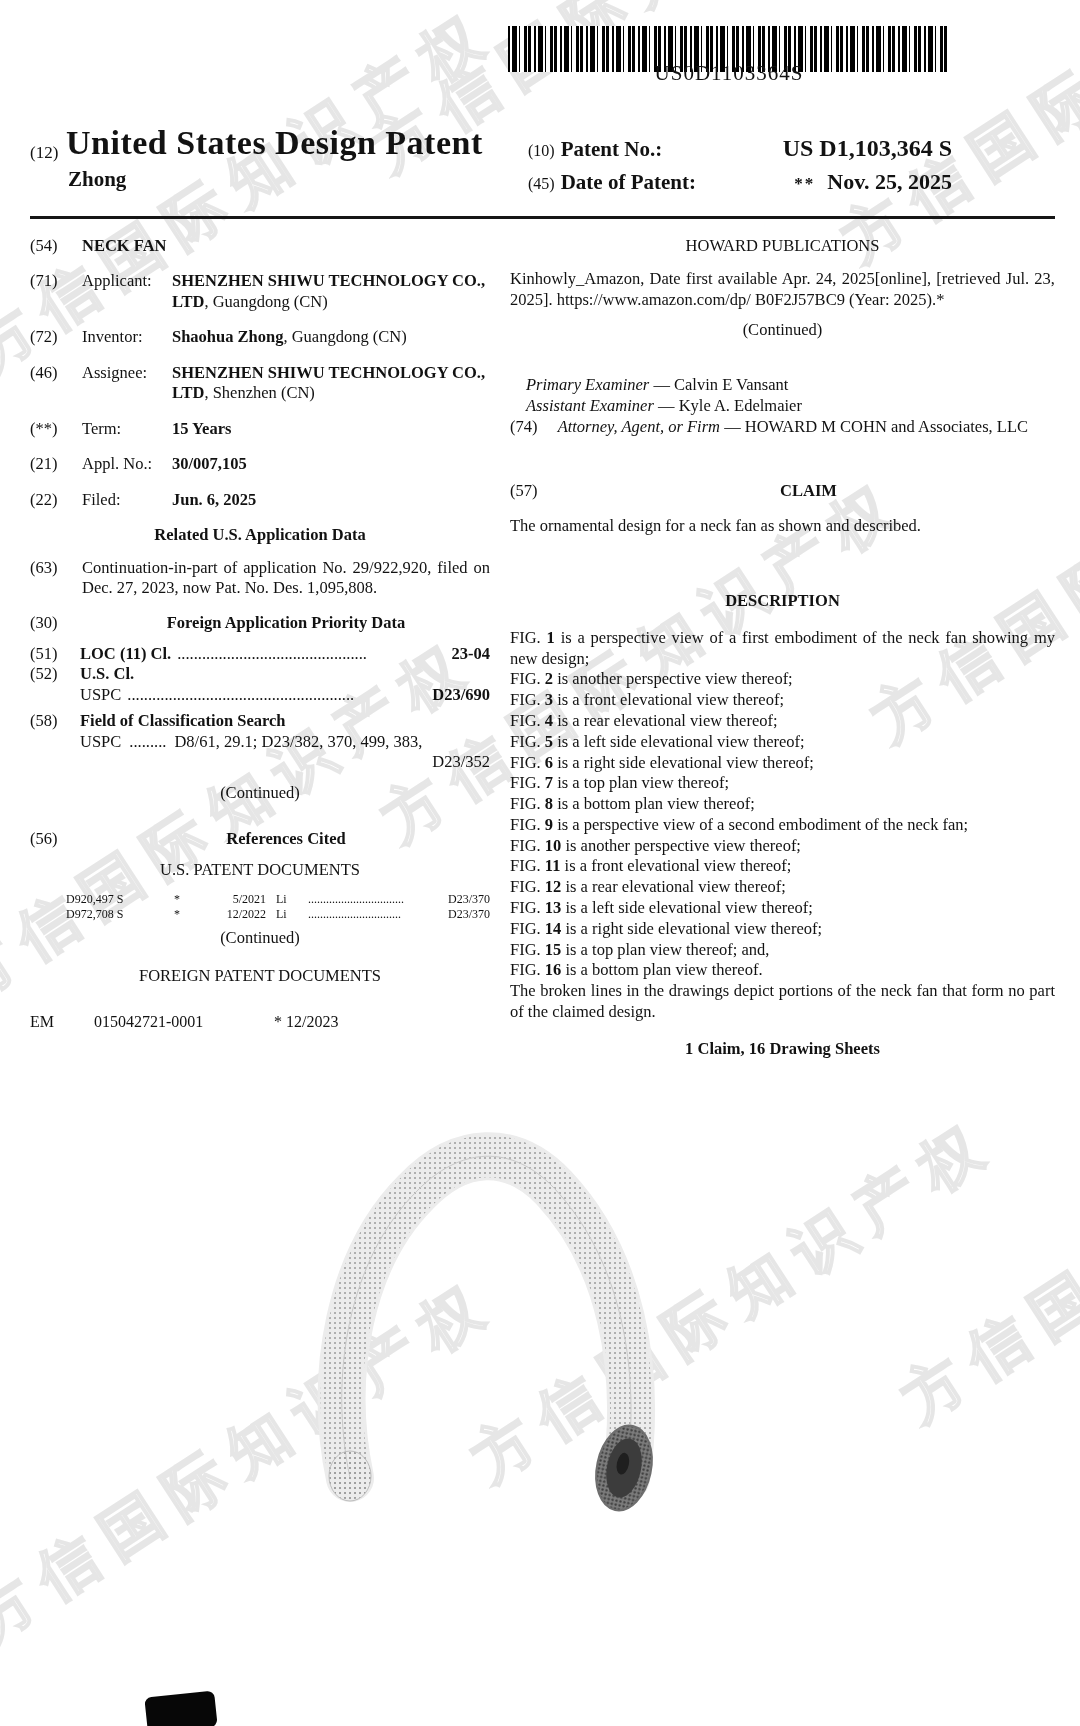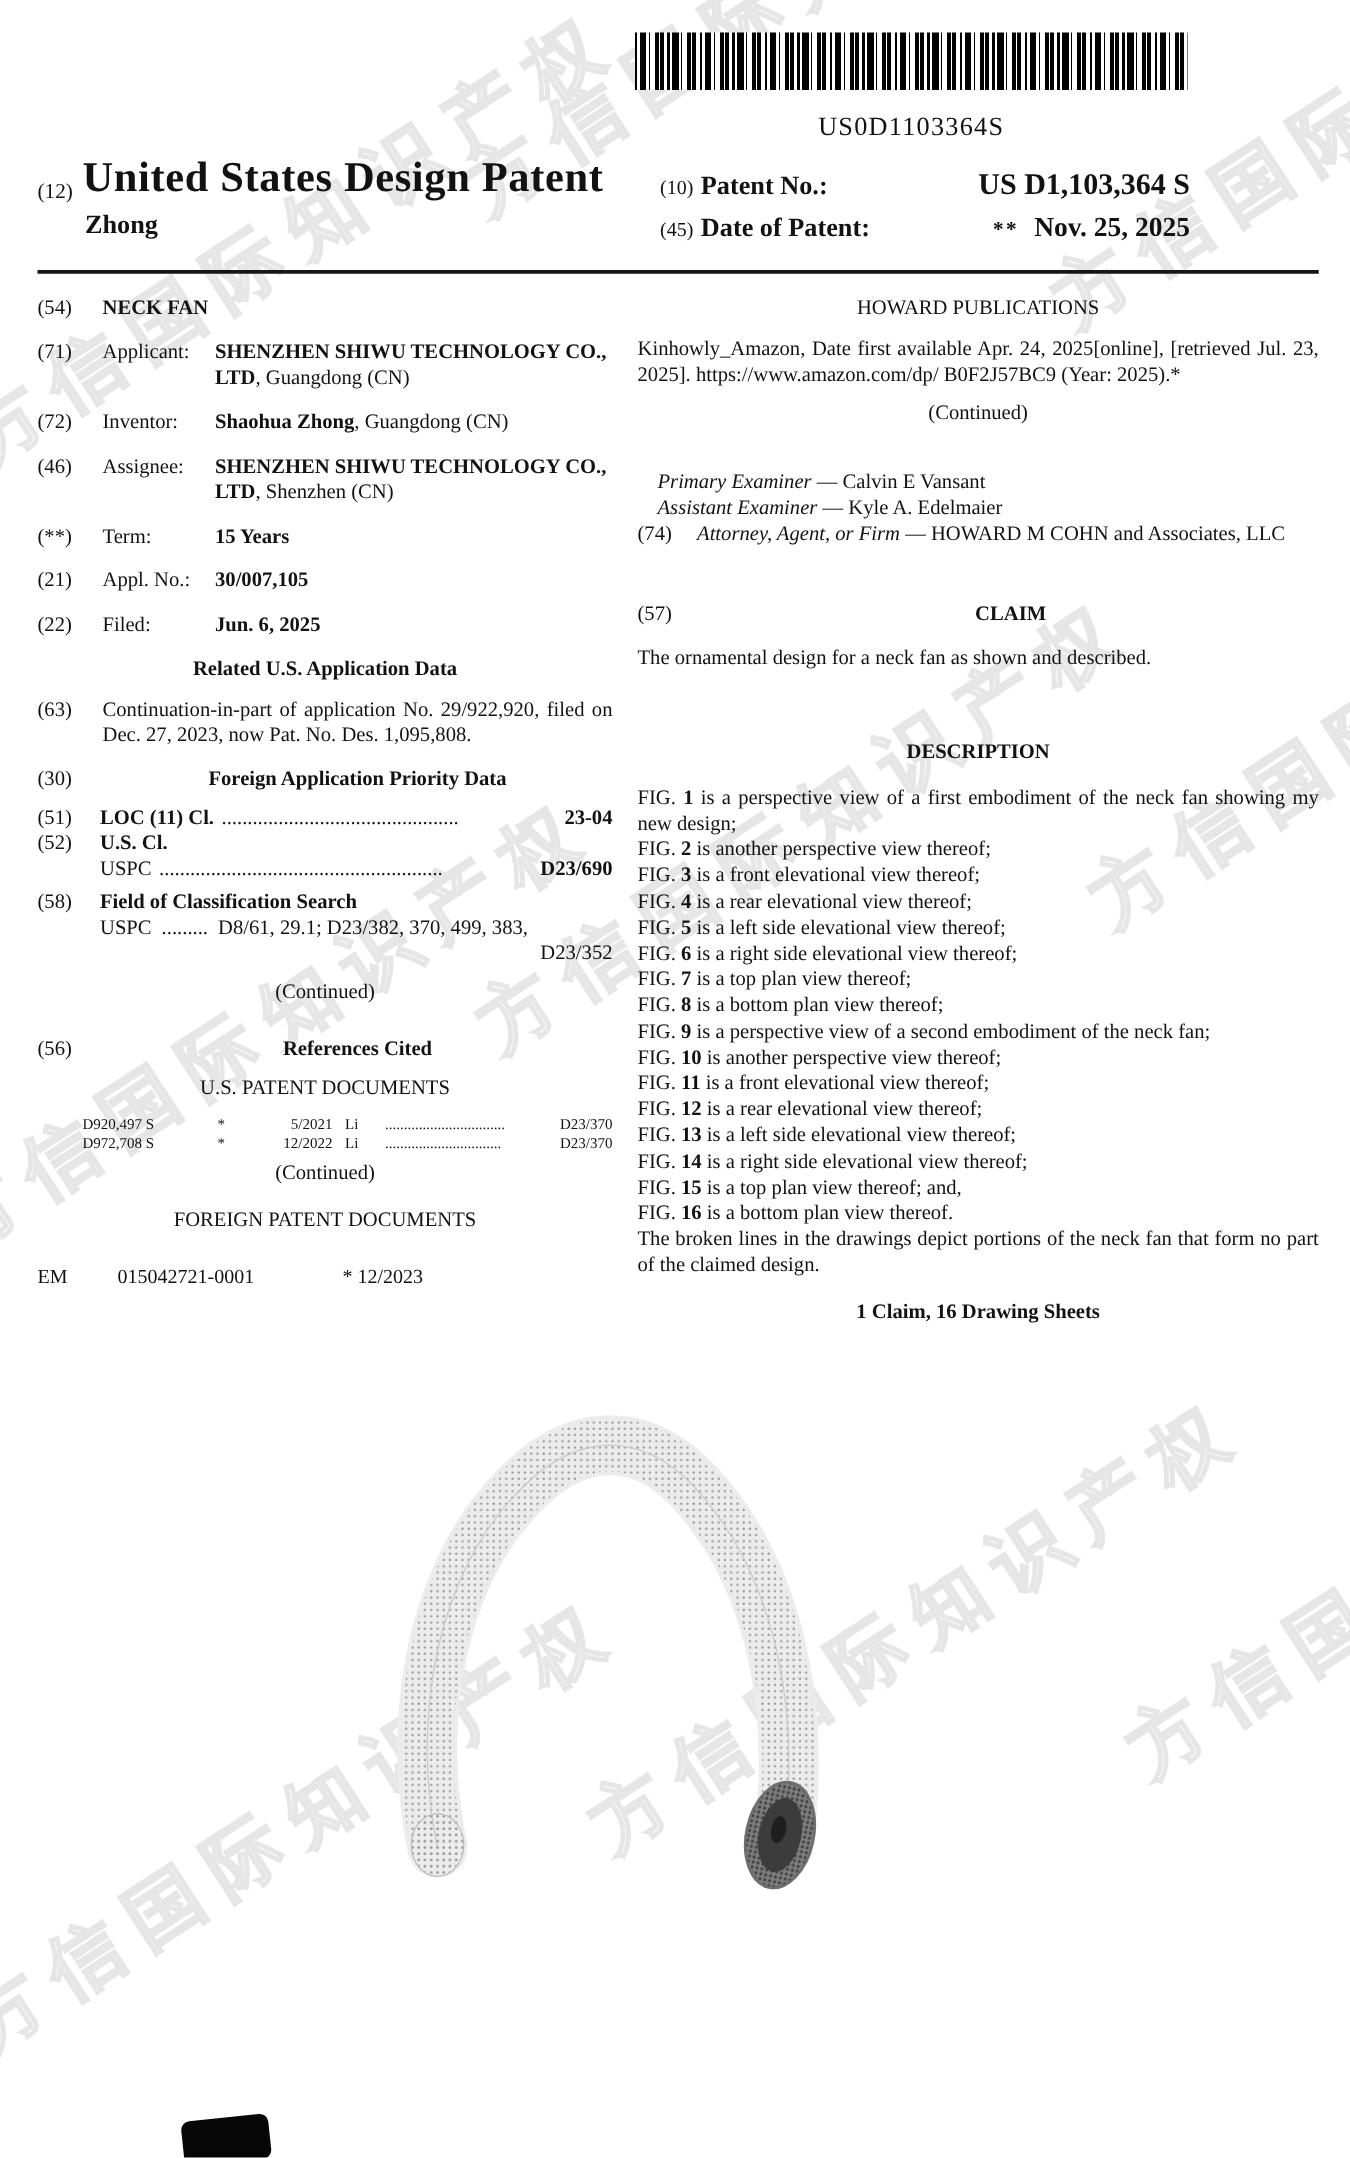--- a/index.html
+++ b/index.html
@@ -18,21 +18,21 @@
   }
   
   .content{position:relative;z-index:1;}
   .barcode{
     position:absolute;left:508px;top:26px;width:442px;height:46px;
     background:repeating-linear-gradient(90deg,
       #000 0 2px,#fff 2px 4px,#000 4px 9px,#fff 9px 11px,#000 11px 12px,
       #fff 12px 16px,#000 16px 19px,#fff 19px 20px,#000 20px 23px,#fff 23px 26px);
   }
   .barcode-label{
-    position:absolute;left:508px;top:89px;width:442px;text-align:center;
+    position:absolute;left:508px;top:61px;width:442px;text-align:center;
     font-size:21px;letter-spacing:1px;
   }
   .kind-num{position:absolute;left:30px;top:143px;font-size:17px;}
   .doc-title{position:absolute;left:66px;top:124px;font-size:34px;font-weight:700;letter-spacing:.5px;}
   .doc-author{position:absolute;left:68px;top:167px;font-size:21px;font-weight:700;}
   .hdr-right{position:absolute;left:528px;top:135px;width:424px;}
   .hdr-row{display:flex;align-items:baseline;margin-bottom:7px;}
   .hdr-row .pn{font-size:16px;margin-right:6px;}
   .hdr-row .pl{font-size:21px;font-weight:700;}
   .hdr-row .spacer{flex:1;}

